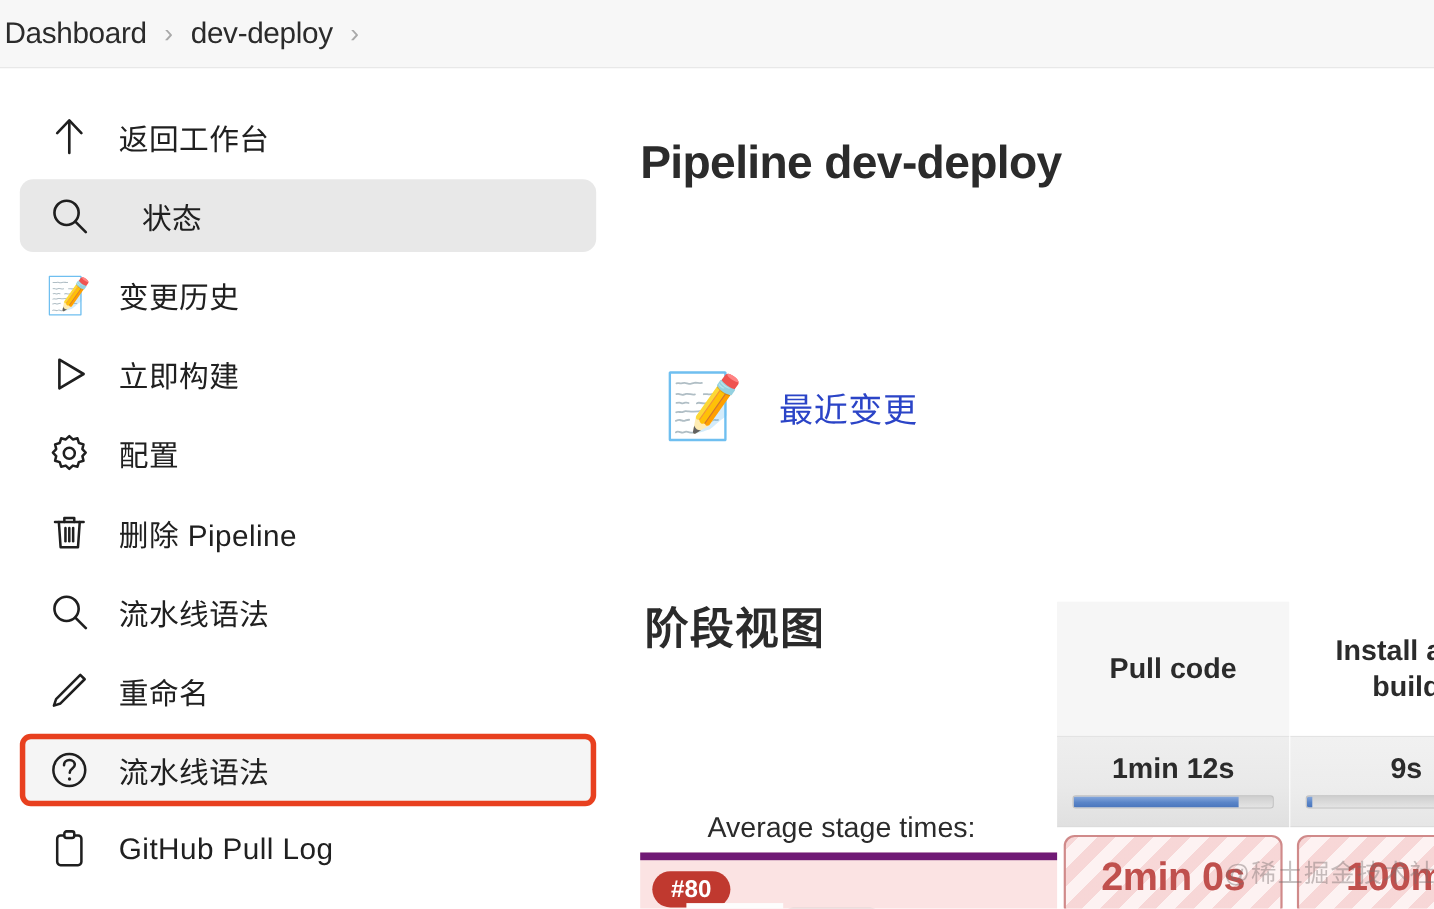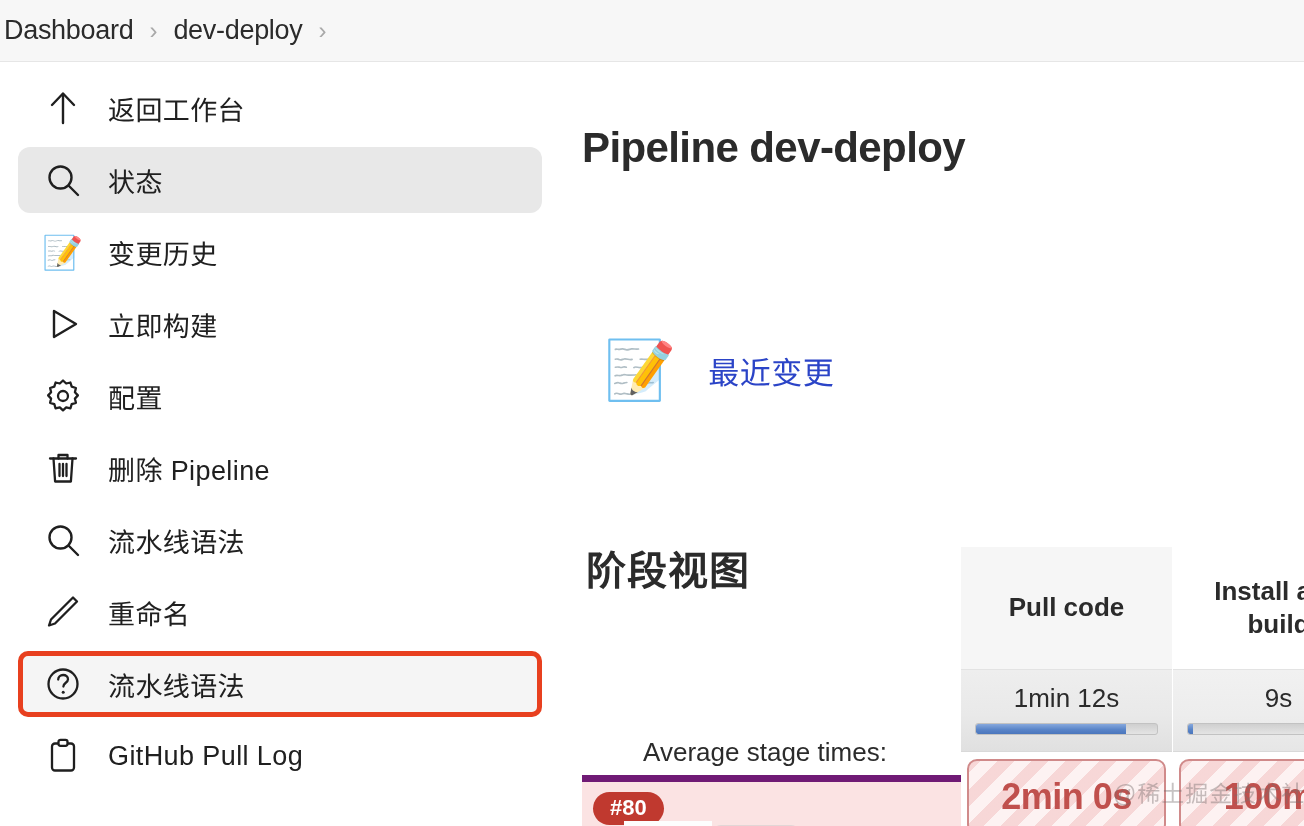--- a/index.html
+++ b/index.html
@@ -46,36 +46,37 @@
     font-weight: 400;
   }
 
   
   #sidebar {
     position: absolute;
     left: 0; top: 63px;
     width: 560px;
     height: 763px;
     background: #ffffff;
-    padding-top: 12px;
+    padding-top: 28px;
     box-sizing: border-box;
   }
   .side-item {
     position: relative;
     display: flex;
     align-items: center;
     height: 66px;
     margin: 0 18px 6px 18px;
     padding-left: 22px;
     border-radius: 12px;
     box-sizing: border-box;
     cursor: pointer;
   }
   .side-item.active {
     background: #e8e8e8;
+    gap: 21px;
   }
   .side-item.outlined {
     background: #f5f5f5;
     border: 5px solid #e8401f;
     border-radius: 10px;
     padding-left: 17px;
   }
   .side-ico {
     width: 46px;
     min-width: 46px;
@@ -198,20 +199,21 @@
   }
   .col0 .col-head { background: #f6f6f6; }
   .col1 .col-head { background: #ffffff; }
   .col-avg {
     height: 82px;
     box-sizing: border-box;
     background: linear-gradient(to bottom, #eeeeee 0%, #e9e9e9 55%, #e0e0e0 100%);
     border-bottom: 1px solid #d9d9d9;
     padding-top: 13px;
     position: relative;
+    font-weight: bold;
   }
   .col1 .col-avg {
     background: linear-gradient(to bottom, #f1f1f1 0%, #ededed 55%, #e6e6e6 100%);
   }
   .avg-text {
     text-align: center;
     font-size: 26px;
     color: #2b2b2b;
   }
   .bar-track {

